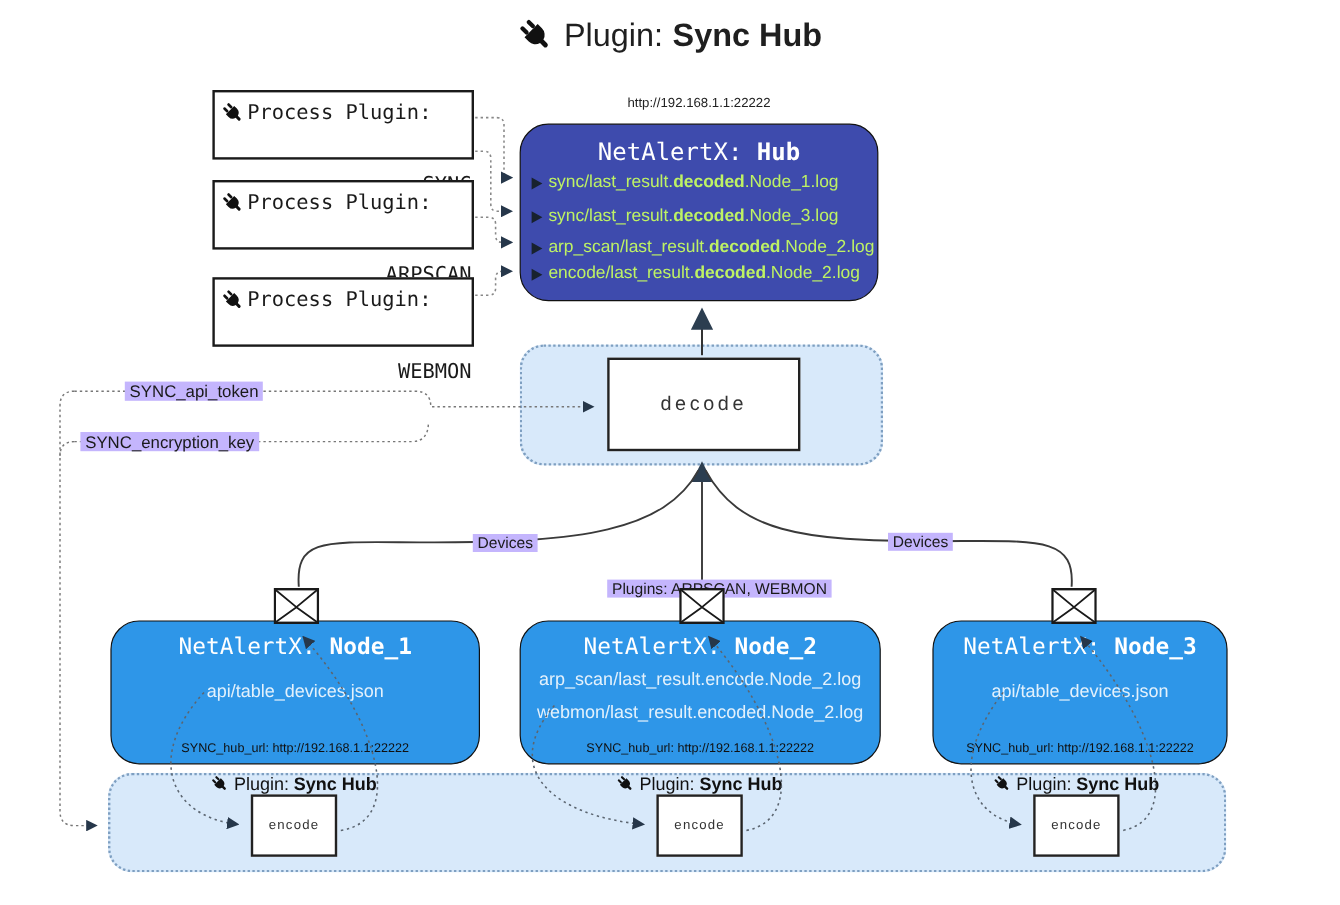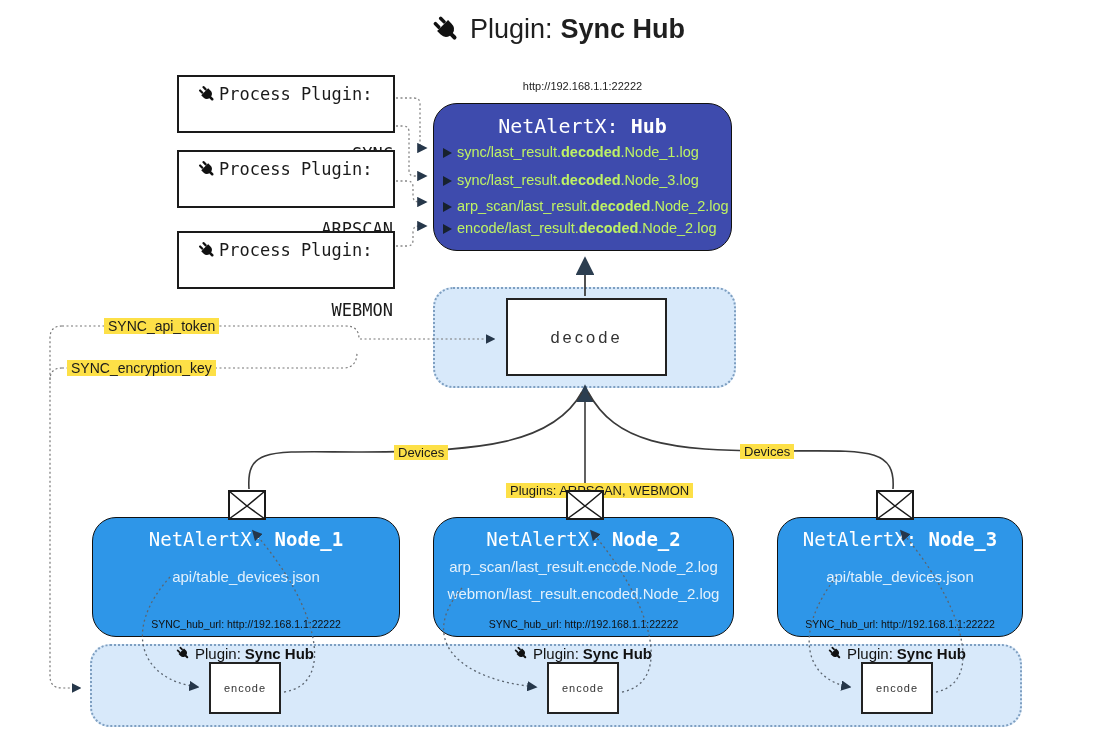--- a/index.html
+++ b/index.html
@@ -9,21 +9,21 @@
 
   
   .title{left:0;top:14px;width:100%;display:flex;justify-content:center;align-items:center;
          gap:8px;font-size:27px;color:#1f1f1f;}
   .title b{font-weight:bold;}
 
   
   .pbox{left:177px;width:218px;height:58px;background:#fff;border:2px solid #1a1a1a;
         font-family:"DejaVu Sans Mono",monospace;font-size:17px;line-height:26px;
         padding-top:4px;box-sizing:border-box;}
-  .pbox .l1{display:flex;align-items:center;gap:2px;padding-left:19px;}
+  .pbox .l1{display:flex;align-items:center;gap:2px;padding-left:6px;}
   .pbox .l2{text-align:right;margin-top:34px;}
 
   
   .huburl{left:433px;top:80px;width:299px;text-align:center;font-size:11px;color:#222;}
   .hub{left:433px;top:103px;width:299px;height:148px;background:#3E4BAD;border:1.5px solid #111;
        border-radius:24px;box-sizing:border-box;color:#EDEDF6;}
   .hub .htitle{margin-top:10px;text-align:center;font-family:"DejaVu Sans Mono",monospace;
        font-size:20px;color:#fff;}
   .hublog{display:flex;align-items:center;gap:5px;padding-left:9px;font-size:14.5px;
           color:#bef264;line-height:19px;}
@@ -31,21 +31,21 @@
        border-bottom:5px solid transparent;flex:0 0 auto;}
 
   
   .panel{background:#D8E9FA;border:2px dotted #7E9FC1;border-radius:20px;box-sizing:border-box;}
   .decpanel{left:433px;top:287px;width:303px;height:101px;}
   .whitebox{background:#fff;border:2px solid #222;box-sizing:border-box;display:flex;
             align-items:center;justify-content:center;font-family:Liberation Sans, sans-serif;}
   .decode{left:506px;top:298px;width:161px;height:78px;font-size:16.5px;letter-spacing:3px;color:#333;}
 
   
-  .lbl{background:#fde047;padding:0 4px;font-size:14px;color:#1a1a1a;white-space:nowrap;z-index:6;}
+  .lbl{background:#c4b5fd;padding:0 4px;font-size:14px;color:#1a1a1a;white-space:nowrap;z-index:6;}
   .edge-lbl{font-size:13px;}
 
   
   .node{top:517px;height:120px;background:#2E96E8;border:1.5px solid #111;border-radius:24px;
         box-sizing:border-box;color:#fff;text-align:center;}
   .node .ntitle{margin-top:10px;font-family:"DejaVu Sans Mono",monospace;font-size:19px;}
   .node .nfile{color:#E3F1FC;font-size:15px;line-height:22px;}
   .node .nfile.single{margin-top:16px;}
   .node .nfiles2{margin-top:6px;}
   .node .nurl{position:absolute;bottom:6px;left:0;width:100%;font-size:10.5px;color:#101010;}

